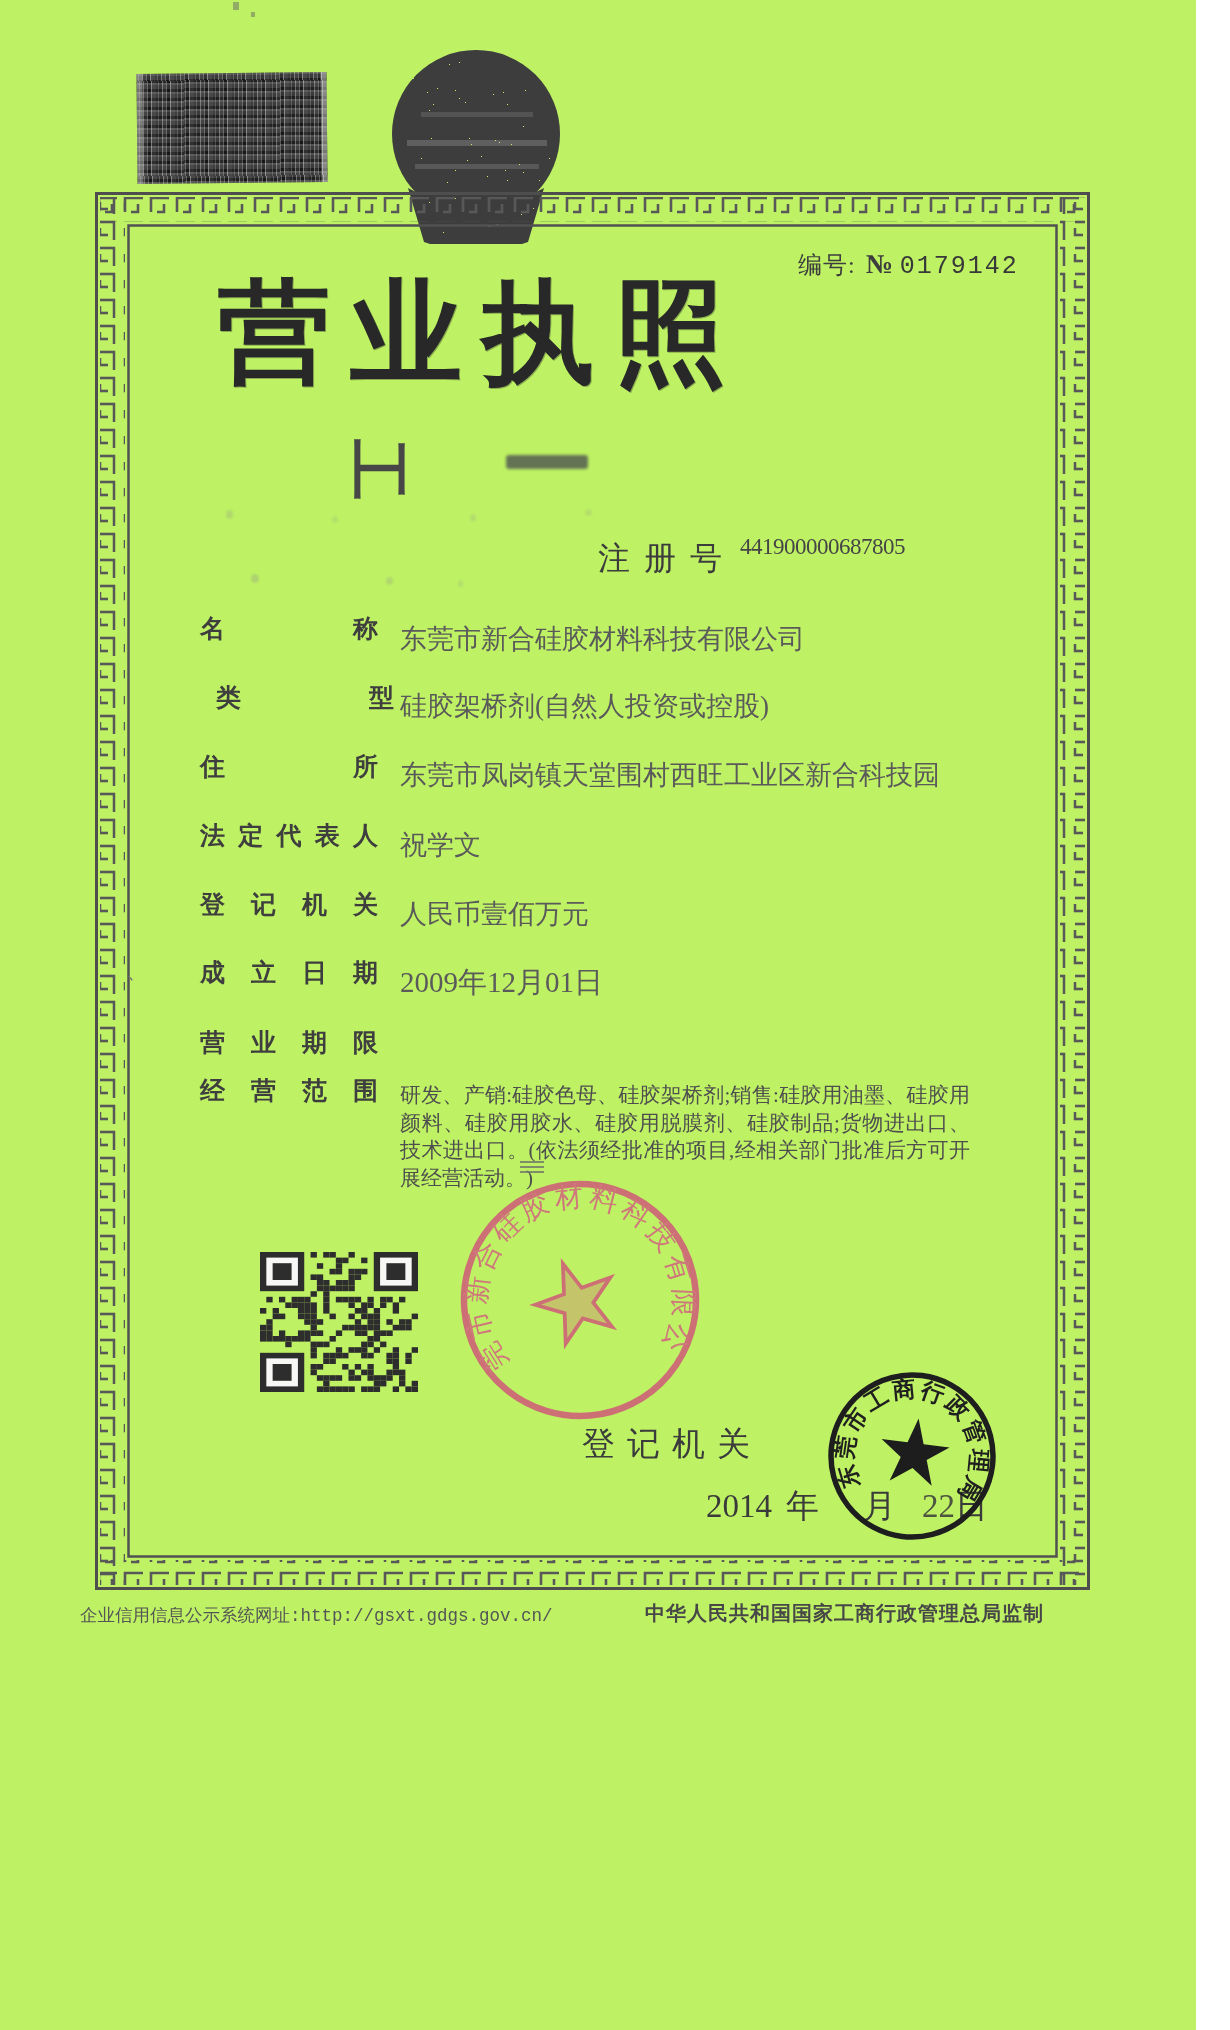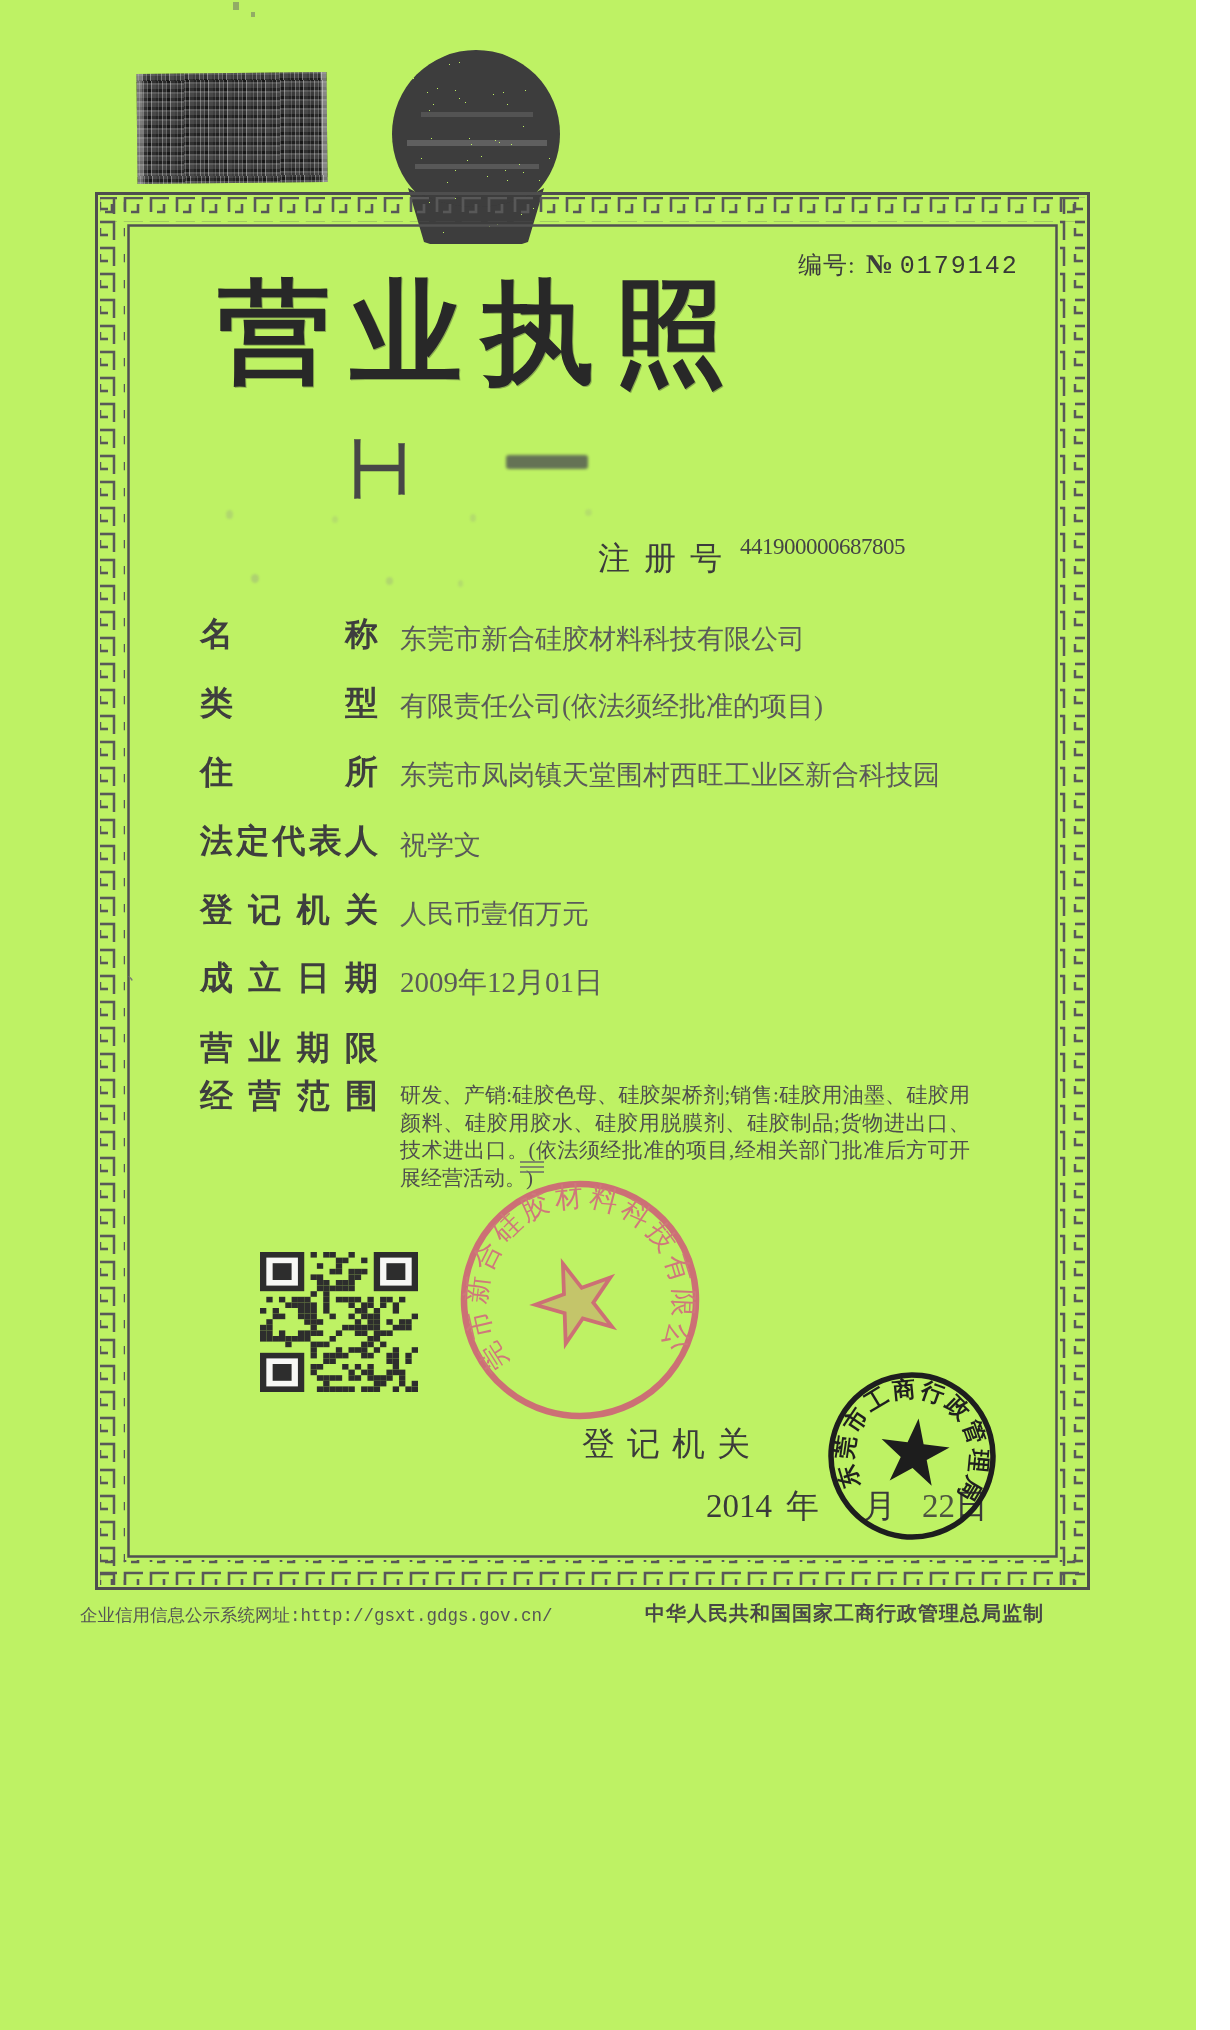--- a/index.html
+++ b/index.html
@@ -26,21 +26,21 @@
   
   .title{left:218px;top:258px;font-family:"Liberation Sans", sans-serif;font-weight:800;
          font-size:112px;letter-spacing:20px;color:#282828;white-space:nowrap;
          text-shadow:1px 1px 0 rgba(40,40,40,.35);}
 
   
   .reg-label{left:598px;top:537px;font-size:32px;letter-spacing:14px;color:#3c3c3c;white-space:nowrap;}
   .reg-number{left:740px;top:534px;font-size:23px;color:#454545;letter-spacing:-0.5px;white-space:nowrap;}
 
   
-  .flabel{left:200px;width:178px;font-size:33px;color:#3e3e3e;text-align:justify;
+  .flabel{left:200px;width:178px;font-size:25px;color:#3e3e3e;text-align:justify;
           text-align-last:justify;font-weight:600;white-space:nowrap0;}
   .fvalue{left:400px;width:570px;font-size:27px;color:#5a5a5a;white-space:nowrap;}
   .fvalue.scope{font-size:21px;line-height:27.5px;white-space:normal;text-align:justify;color:#4e4e4e;}
 
   
   .registrar{left:582px;top:1422px;font-size:33px;letter-spacing:12px;color:#3b3b3b;white-space:nowrap;}
   .dateline{left:706px;top:1484px;font-size:33px;color:#3a3a3a;white-space:nowrap;z-index:2;}
   .dateline .gap1{display:inline-block;width:14px;}
   .dateline .mgap{display:inline-block;width:44px;opacity:.2;text-align:center;}
   .dateline .dgap{display:inline-block;width:26px;}
@@ -125,22 +125,22 @@
   <div class="dot" style="left:386px;top:577px;width:7px;height:8px;opacity:.25;"></div>
   <div class="dot" style="left:458px;top:580px;width:5px;height:7px;opacity:.2;"></div>
   <div class="abs art-comma">、</div>
 
   <div class="abs reg-label">注册号</div>
   <div class="abs reg-number">441900000687805</div>
 
   <div class="abs flabel" style="top:612px;">名称</div>
   <div class="abs fvalue" style="top:621px;">东莞市新合硅胶材料科技有限公司</div>
 
-  <div class="abs flabel" style="top:681px;">类型</div>
-  <div class="abs fvalue" style="top:688px;">有限责任公司(依法须经批准的项目)</div>
+  <div class="abs flabel" style="top:681px;margin-left:16px;">类型</div>
+  <div class="abs fvalue" style="top:688px;">硅胶架桥剂(自然人投资或控股)</div>
 
   <div class="abs flabel" style="top:750px;">住所</div>
   <div class="abs fvalue" style="top:757px;">东莞市凤岗镇天堂围村西旺工业区新合科技园</div>
 
   <div class="abs flabel" style="top:819px;">法定代表人</div>
   <div class="abs fvalue" style="top:827px;">祝学文</div>
 
   <div class="abs flabel" style="top:888px;">登记机关</div>
   <div class="abs fvalue" style="top:896px;">人民币壹佰万元</div>
 

